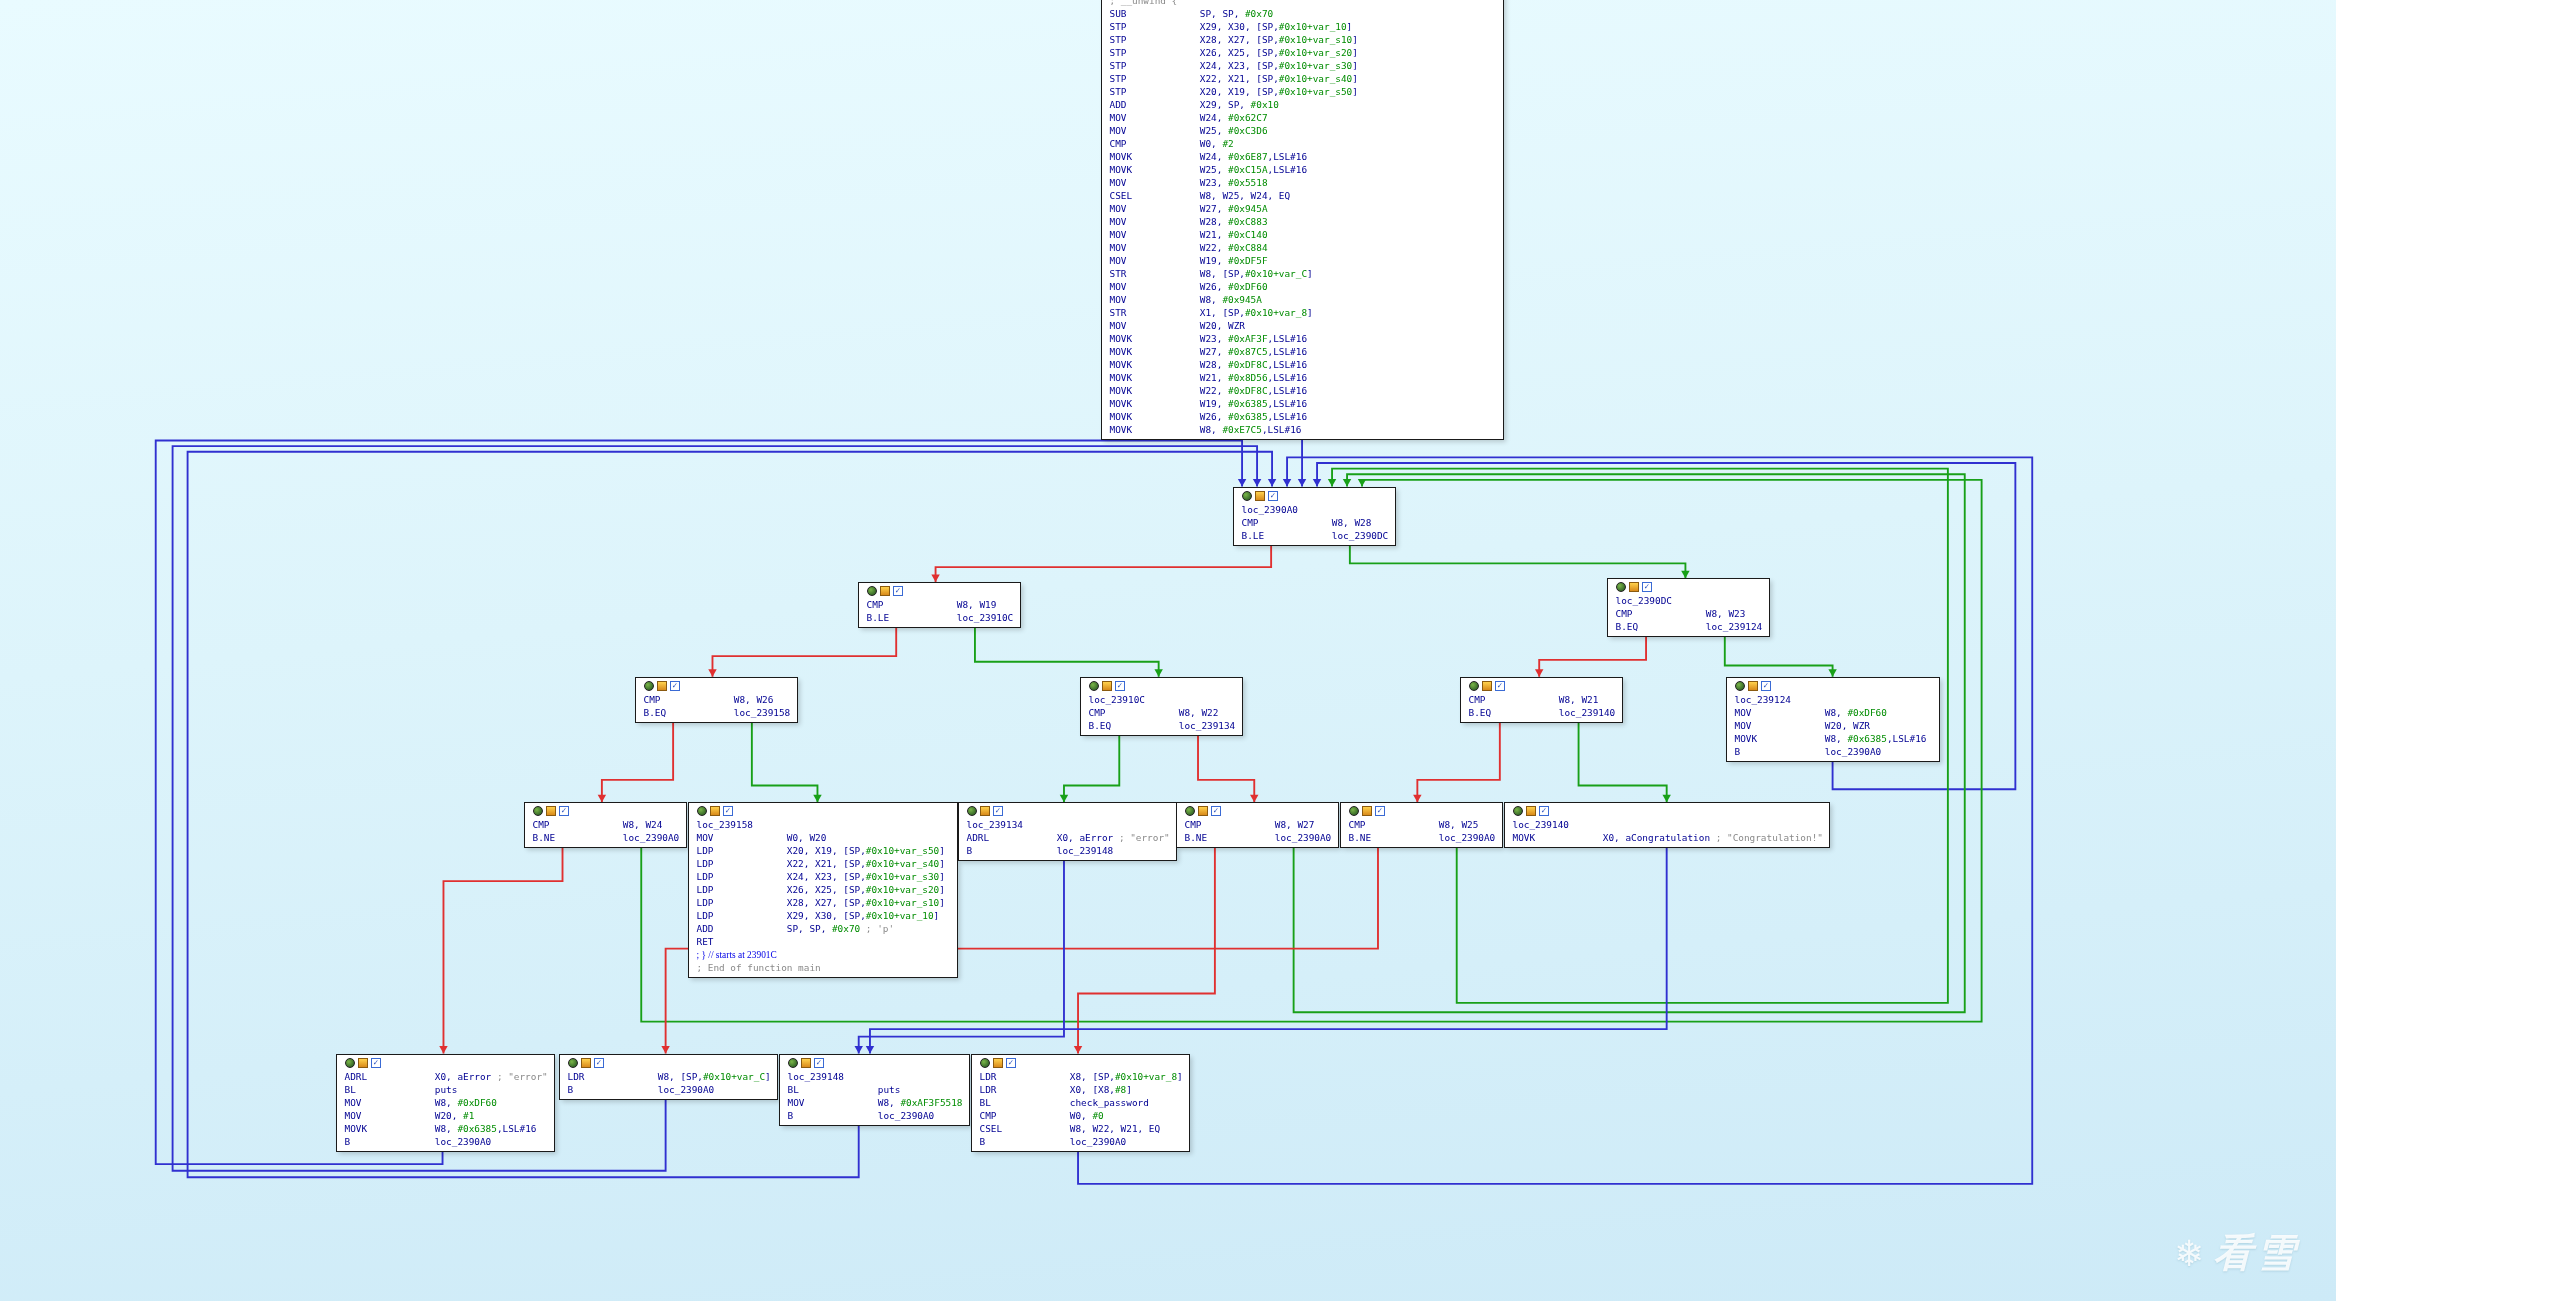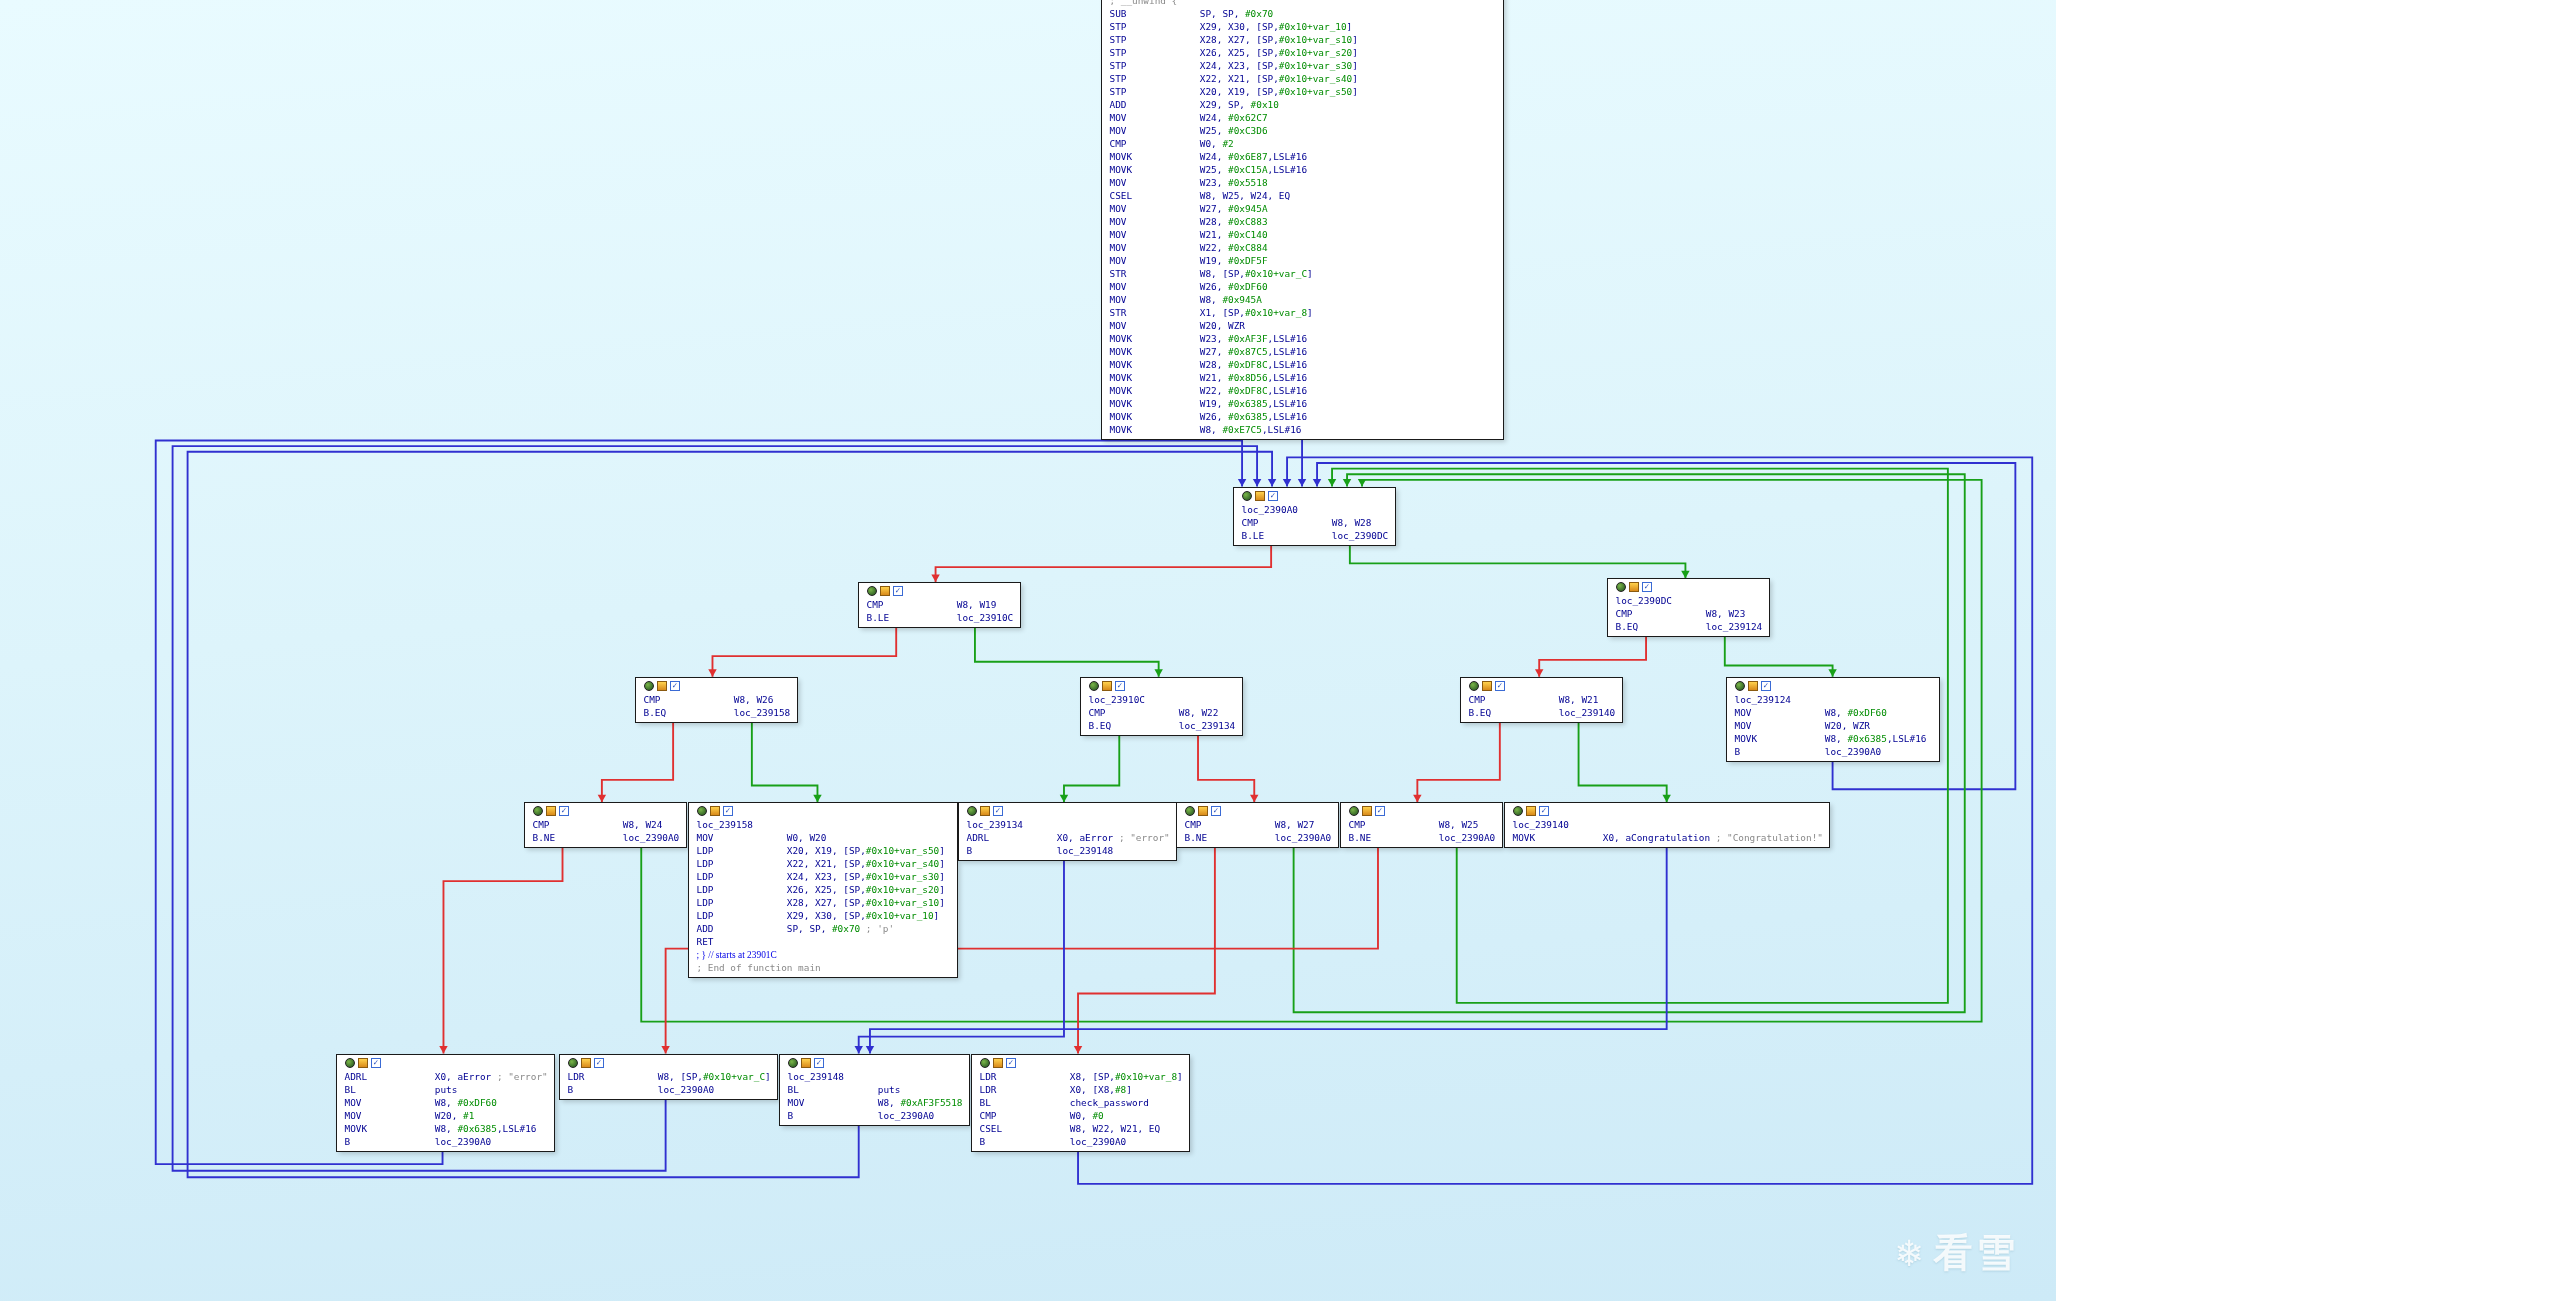--- a/index.html
+++ b/index.html
@@ -1,21 +1,21 @@
 <!DOCTYPE html>
 <html style="font-size:15px"><head>
 <meta charset="utf-8">
 <style>
   html,body{margin:0;padding:0;}
   body{
     width:2576px;height:1301px;overflow:hidden;
     font-family:"DejaVu Sans Mono",monospace;
   }
   #canvas{
-    position:relative;width:2056px;height:1301px;overflow:hidden;
+    position:relative;width:2336px;height:1301px;overflow:hidden;
     background:linear-gradient(175deg,#e9fbff 0%,#ddf4fb 45%,#cdeaf7 100%);
   }
   #edges{position:absolute;left:0;top:0;}
   .edge{fill:none;stroke-width:2;}
   .node{
     position:absolute;background:#ffffff;border:0.9px solid #1a1a1a;
     box-shadow:2.8px 2.8px 4.7px rgba(0,0,0,0.18);
     font:9.4px/13px "DejaVu Sans Mono",monospace;color:#000092;
     padding:0.9px 7.5px 2.8px 7.5px;white-space:pre;box-sizing:border-box;
   }
@@ -28,21 +28,21 @@
   .ic{width:10.3px;height:10.3px;display:inline-block;margin-right:2.8px;box-sizing:border-box;}
   .ic1{background:radial-gradient(circle at 35% 35%,#7ab648,#1c4a1c);border-radius:50%;border:0.9px solid #222;}
   .ic2{background:linear-gradient(#ffd24d,#d98a1a);border:0.9px solid #8a5a10;}
   .ic3{background:#fff;border:0.9px solid #3a6ad4;color:#2a53c0;font:bold 7.5px/8.4px "DejaVu Sans",sans-serif;text-align:center;}
   .watermark{
     position:absolute;right:37px;bottom:20.6px;display:flex;align-items:center;
     color:rgba(255,255,255,0.85);font-family:"DejaVu Sans",sans-serif;
     text-shadow:0 0.9px 1.9px rgba(120,170,190,0.35);
   }
   .wm-icon{font-size:36px;margin-right:9.4px;}
-  .wm-text{font-size:39px;font-weight:bold;letter-spacing:3.7px;}
+  .wm-text{font-size:39px;font-weight:bold;letter-spacing:3.7px;font-style:italic;}
 </style>
 </head>
 <body>
 
 <div id="canvas">
   <svg id="edges" width="2576" height="1301" viewBox="0 0 2748 1388">
       <polyline points="1389,460 1389,519" class="edge" style="stroke: rgb(48, 48, 208);"></polyline>
       <path d="M 1384.5 511 L 1393.5 511 L 1389 519 Z" style="fill: rgb(48, 48, 208);"></path>
       <polyline points="1356,575 1356,605 998,605 998,621" class="edge" style="stroke: rgb(224, 48, 48);"></polyline>
       <path d="M 993.5 613 L 1002.5 613 L 998 621 Z" style="fill: rgb(224, 48, 48);"></path>

